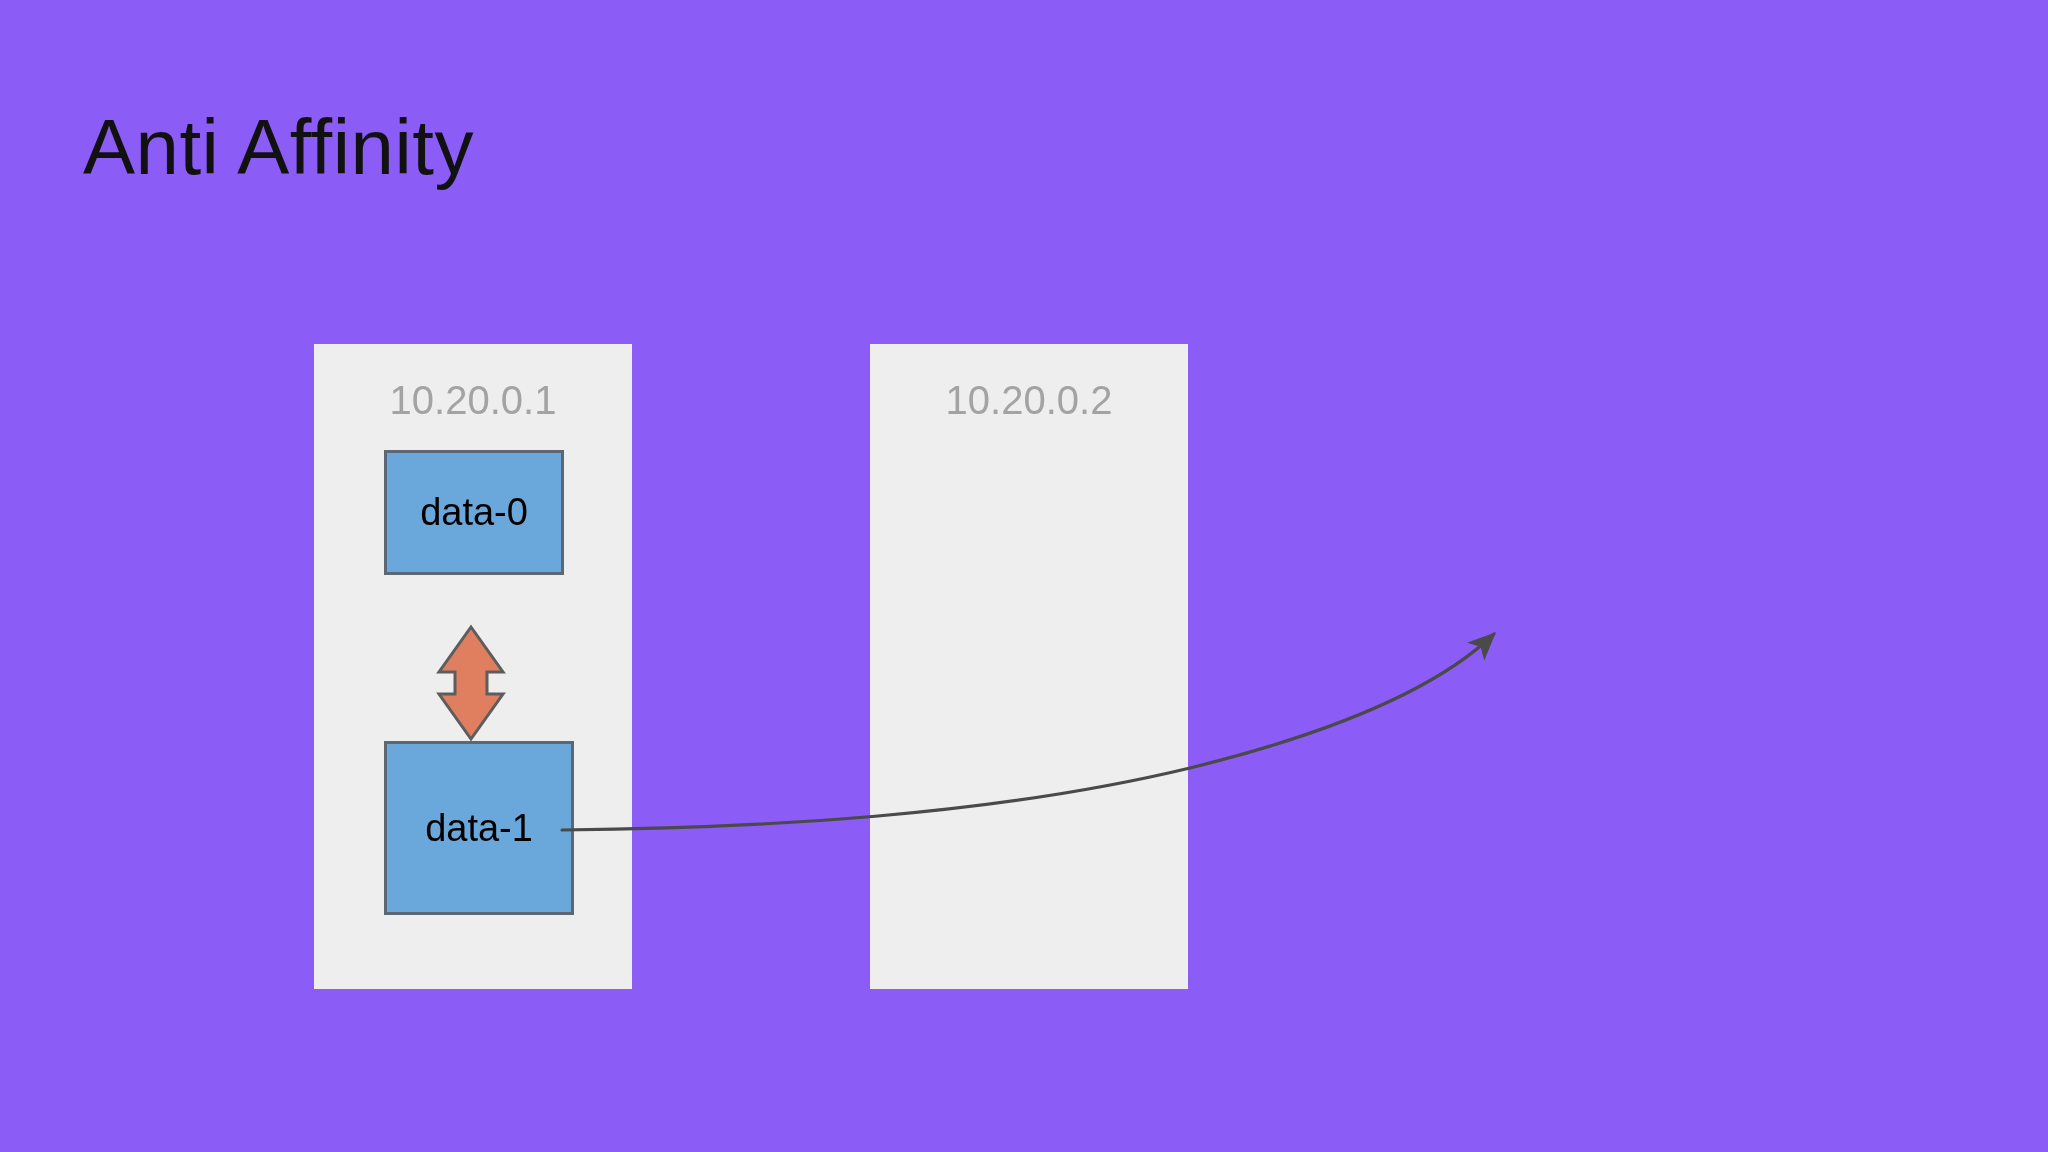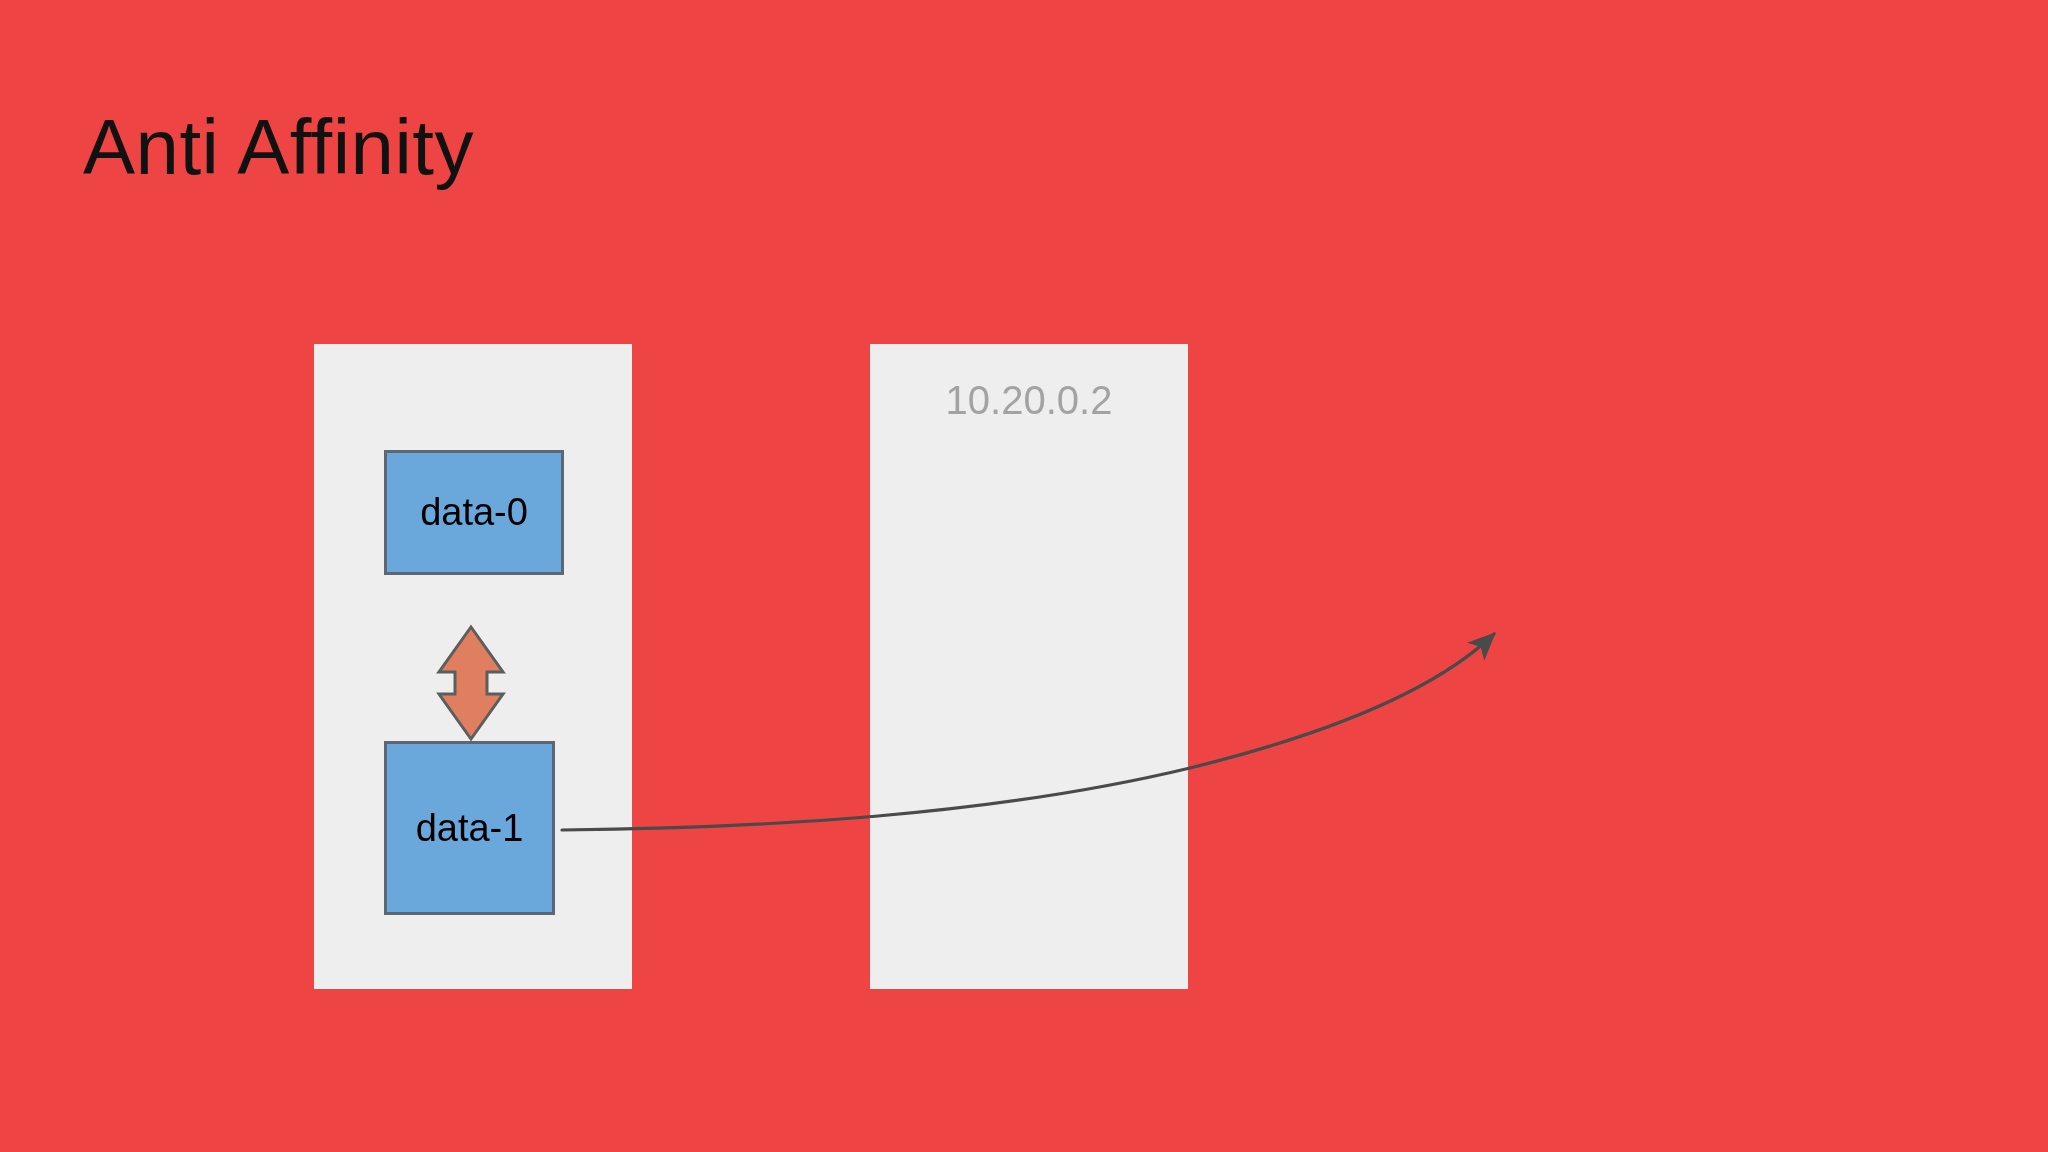--- a/index.html
+++ b/index.html
@@ -9,21 +9,21 @@
     background: #ffffff;
   }
   body {
     font-family: "Liberation Sans", sans-serif;
     -webkit-font-smoothing: antialiased;
   }
   #slide {
     position: relative;
     width: 2048px;
     height: 1152px;
-    background: #ef4444;
+    background: #8b5cf6;
     overflow: hidden;
   }
 
   
   #slide-title {
     position: absolute;
     left: 83px;
     top: 108px;
     font-size: 78px;
     line-height: 1.0;
@@ -80,21 +80,21 @@
   .pod-data-0 {
     left: 70px;
     top: 106px;
     width: 180px;
     height: 125px;
   }
   
   .pod-data-1 {
     left: 70px;
     top: 397px;
-    width: 171px;
+    width: 190px;
     height: 174px;
   }
   
   .pod-data-2 {
     left: 70px;
     top: 106px;
     width: 180px;
     height: 173px;
   }
   
@@ -117,20 +117,21 @@
   }
 </style>
 </head>
 <body>
 
 <div id="slide">
 
   <div id="slide-title">Anti Affinity</div>
 
   <div class="node-column node-col-1">
+    <div class="node-ip-label">10.20.0.1</div>
     <div class="pod-box filled pod-data-0">
       <span>data-0</span>
     </div>
     <div class="pod-box filled pod-data-1">
       <span>data-1</span>
     </div>
   </div>
 
   <div class="node-column node-col-2">
     <div class="node-ip-label">10.20.0.2</div>

